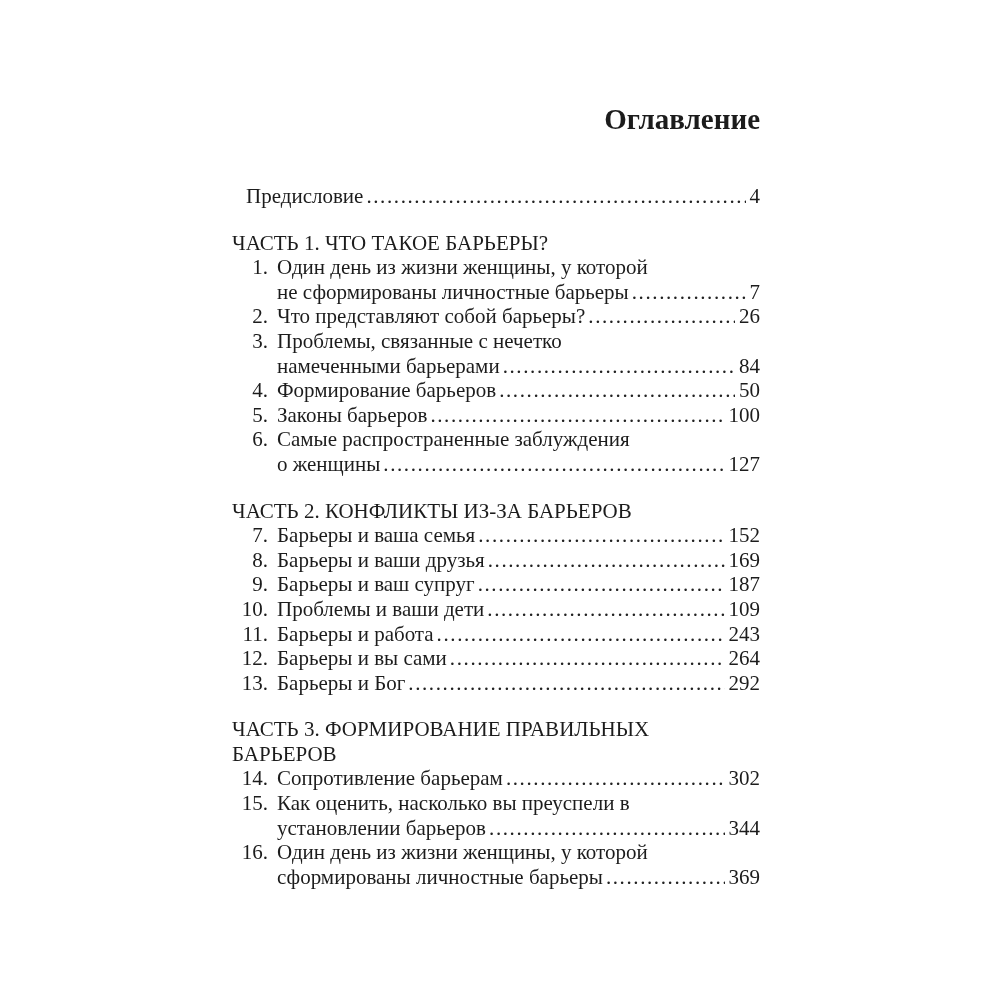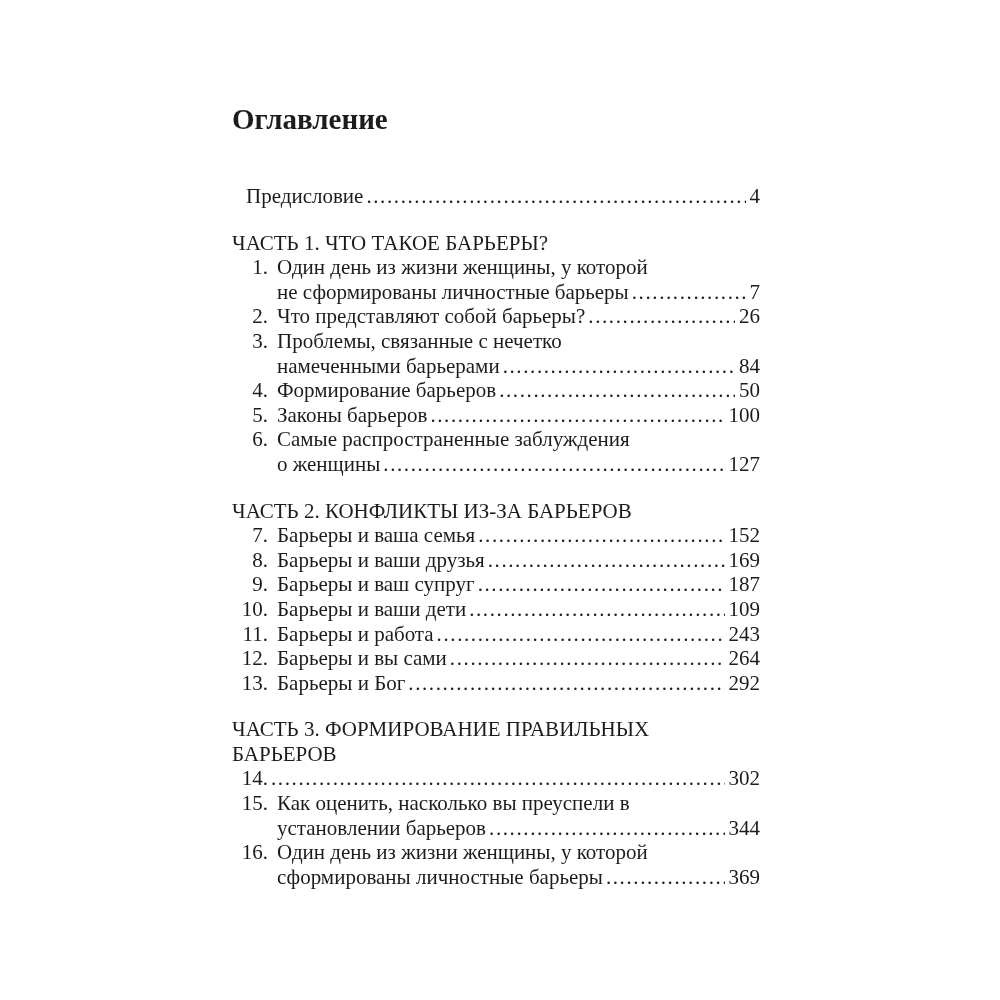--- a/index.html
+++ b/index.html
@@ -10,21 +10,21 @@
     position:relative;
     overflow:hidden;
   }
   .page {
     position:absolute;
     left:232px; top:0;
     width:528px;
   }
   .title {
     margin-top:101px;
-    text-align:left;
+    text-align:right;
     font-weight:700;
     font-size:29px;
     line-height:36px;
   }
   .toc {
     margin-top:47px;
     font-size:21px;
     line-height:24.6px;
   }
   .section { margin-top:22px; }
@@ -138,21 +138,21 @@
         <span class="pg">169</span>
       </div>
       <div class="row">
         <span class="num">9.</span>
         <span class="txt">Барьеры и ваш супруг</span>
         <span class="leader"></span>
         <span class="pg">187</span>
       </div>
       <div class="row">
         <span class="num">10.</span>
-        <span class="txt">Барьеры и ваши дети</span>
+        <span class="txt">Проблемы и ваши дети</span>
         <span class="leader"></span>
         <span class="pg">109</span>
       </div>
       <div class="row">
         <span class="num">11.</span>
         <span class="txt">Барьеры и работа</span>
         <span class="leader"></span>
         <span class="pg">243</span>
       </div>
       <div class="row">
@@ -168,20 +168,21 @@
         <span class="pg">292</span>
       </div>
     </div>
 
     <div class="section">
       <div class="heading">ЧАСТЬ 3. ФОРМИРОВАНИЕ ПРАВИЛЬНЫХ</div>
       <div class="heading">БАРЬЕРОВ</div>
 
       <div class="row">
         <span class="num">14.</span>
+        <span class="txt">Сопротивление барьерам</span>
         <span class="leader"></span>
         <span class="pg">302</span>
       </div>
 
       <div class="row">
         <span class="num">15.</span>
         <span class="txt">Как оценить, насколько вы преуспели в</span>
       </div>
       <div class="row">
         <span class="num"></span>

